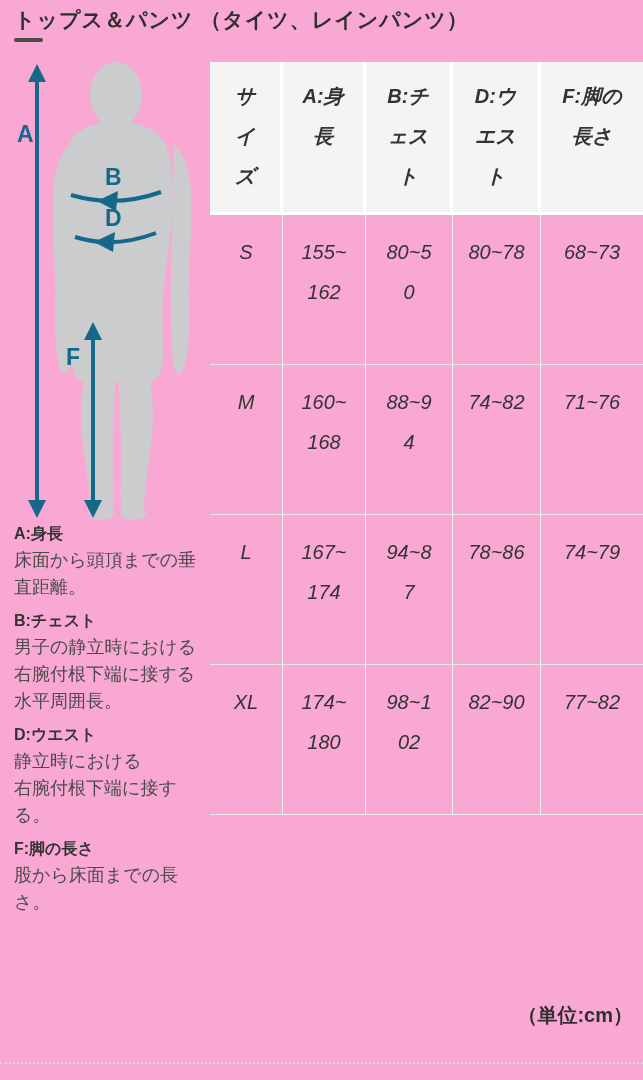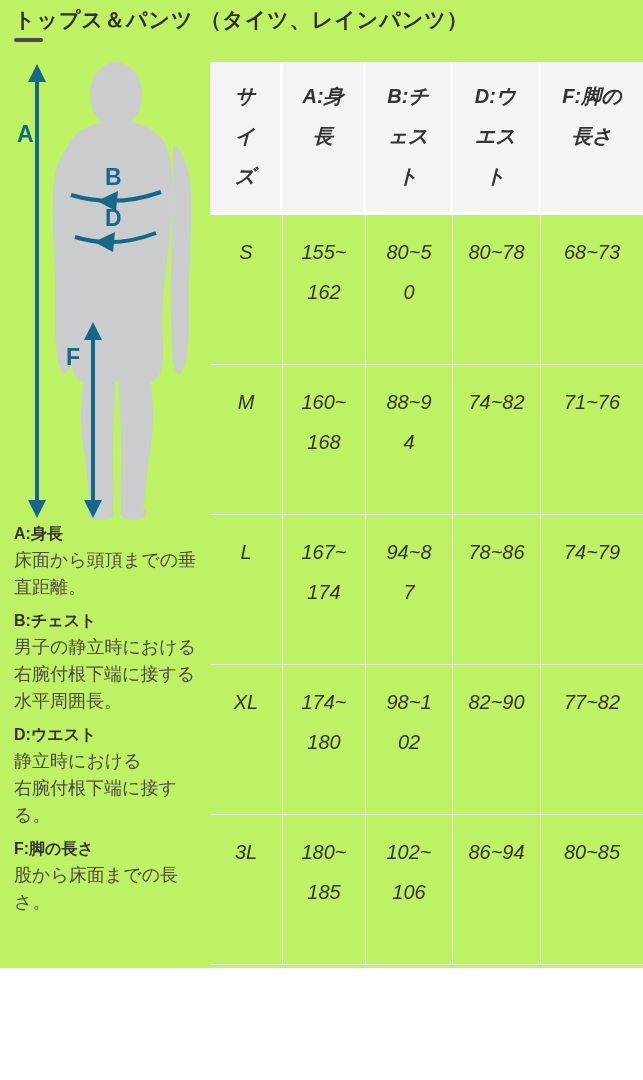--- a/index.html
+++ b/index.html
@@ -1,17 +1,17 @@
 <!DOCTYPE html>
 <html><head>
 <meta charset="utf-8">
 <style>
   html,body{margin:0;padding:0;background:#fff;}
   body{font-family:"Liberation Sans",sans-serif;color:#333;}
-  .page{position:relative;width:643px;height:968px;background:#bef264;overflow:hidden;}
+  .page{position:relative;width:643px;height:1080px;background:#f9a8d4;overflow:hidden;}
 
   
   .title{position:absolute;left:14px;top:6px;font-size:21px;font-weight:bold;
          color:#2f2f2f;letter-spacing:1px;white-space:nowrap;}
   .title-underline{position:absolute;left:14px;top:38px;width:29px;height:4px;
          background:#4c4c4c;border-radius:2px;}
 
   
   .diagram{position:absolute;left:0;top:62px;width:210px;height:460px;}
   .diagram svg{display:block;width:210px;height:460px;}
@@ -164,27 +164,20 @@
           <td>78~86</td>
           <td>74~79</td>
         </tr>
         <tr>
           <td>XL</td>
           <td>174~180</td>
           <td>98~102</td>
           <td>82~90</td>
           <td>77~82</td>
         </tr>
-        <tr>
-          <td>3L</td>
-          <td>180~185</td>
-          <td>102~106</td>
-          <td>86~94</td>
-          <td>80~85</td>
-        </tr>
       </tbody>
     </table>
   </div>
 
   <div class="unit-note">（単位:cm）</div>
   <div class="bottom-divider"></div>
 
 </div>
 
 </body></html>

